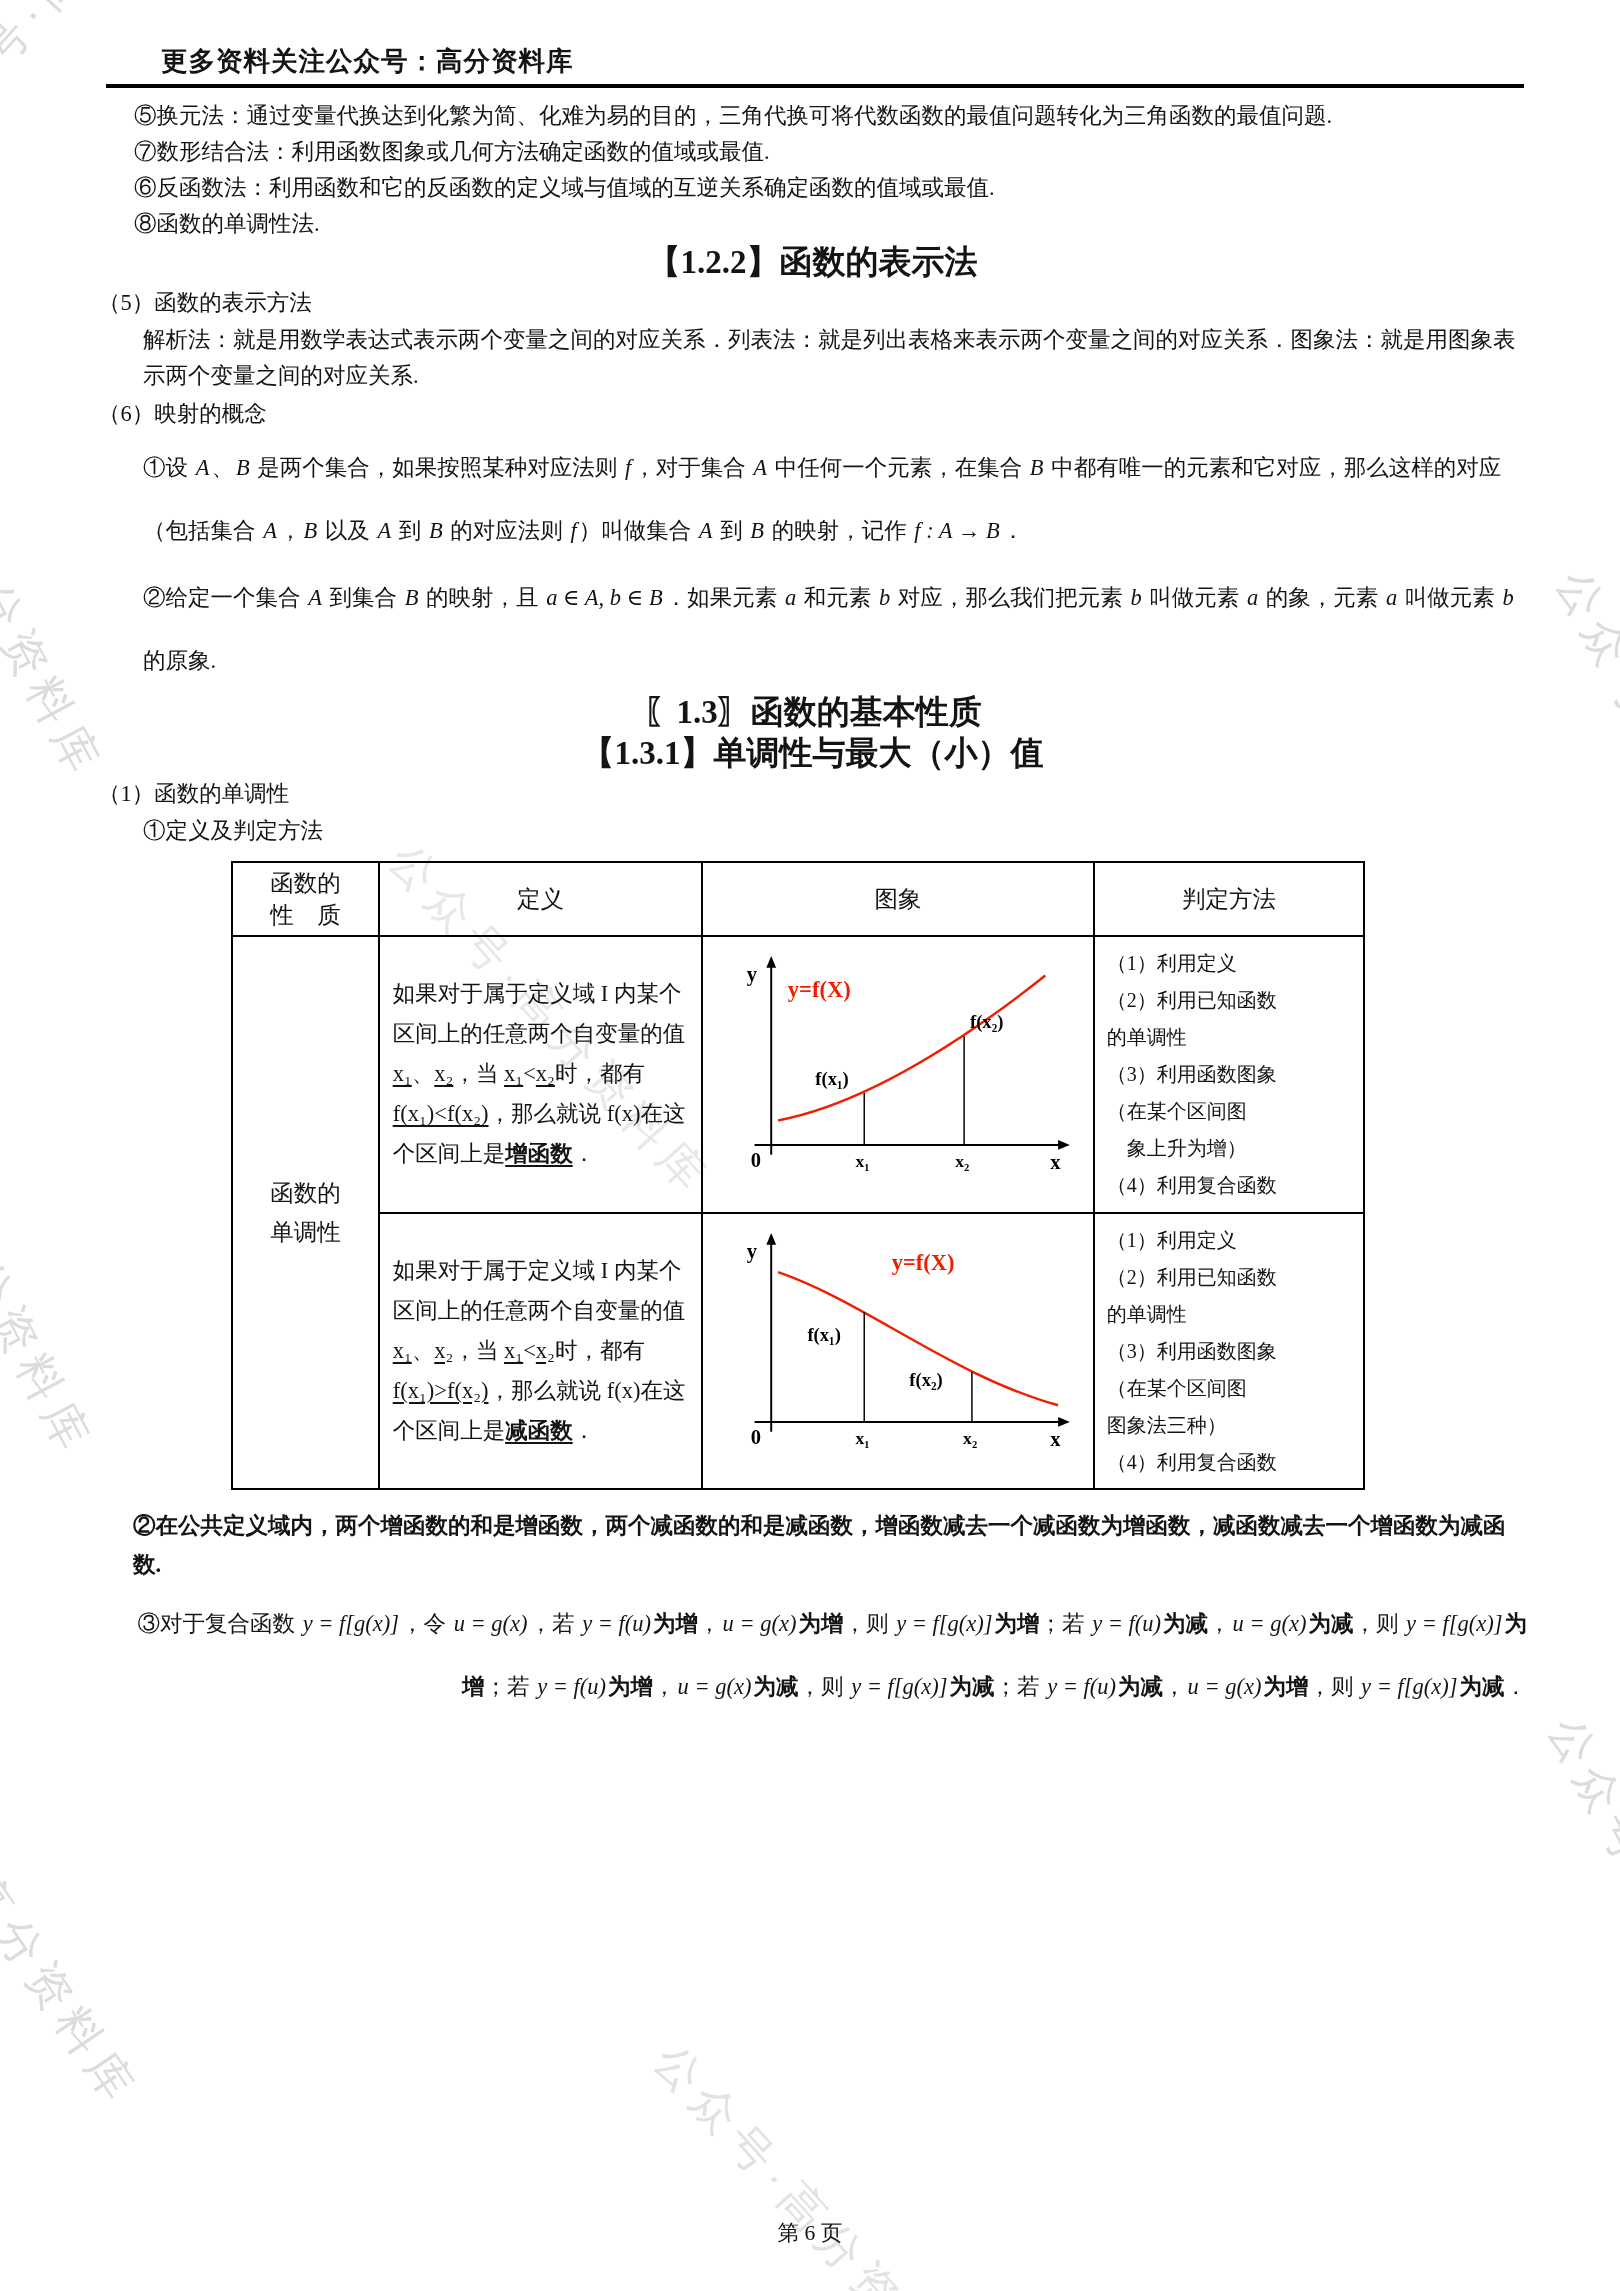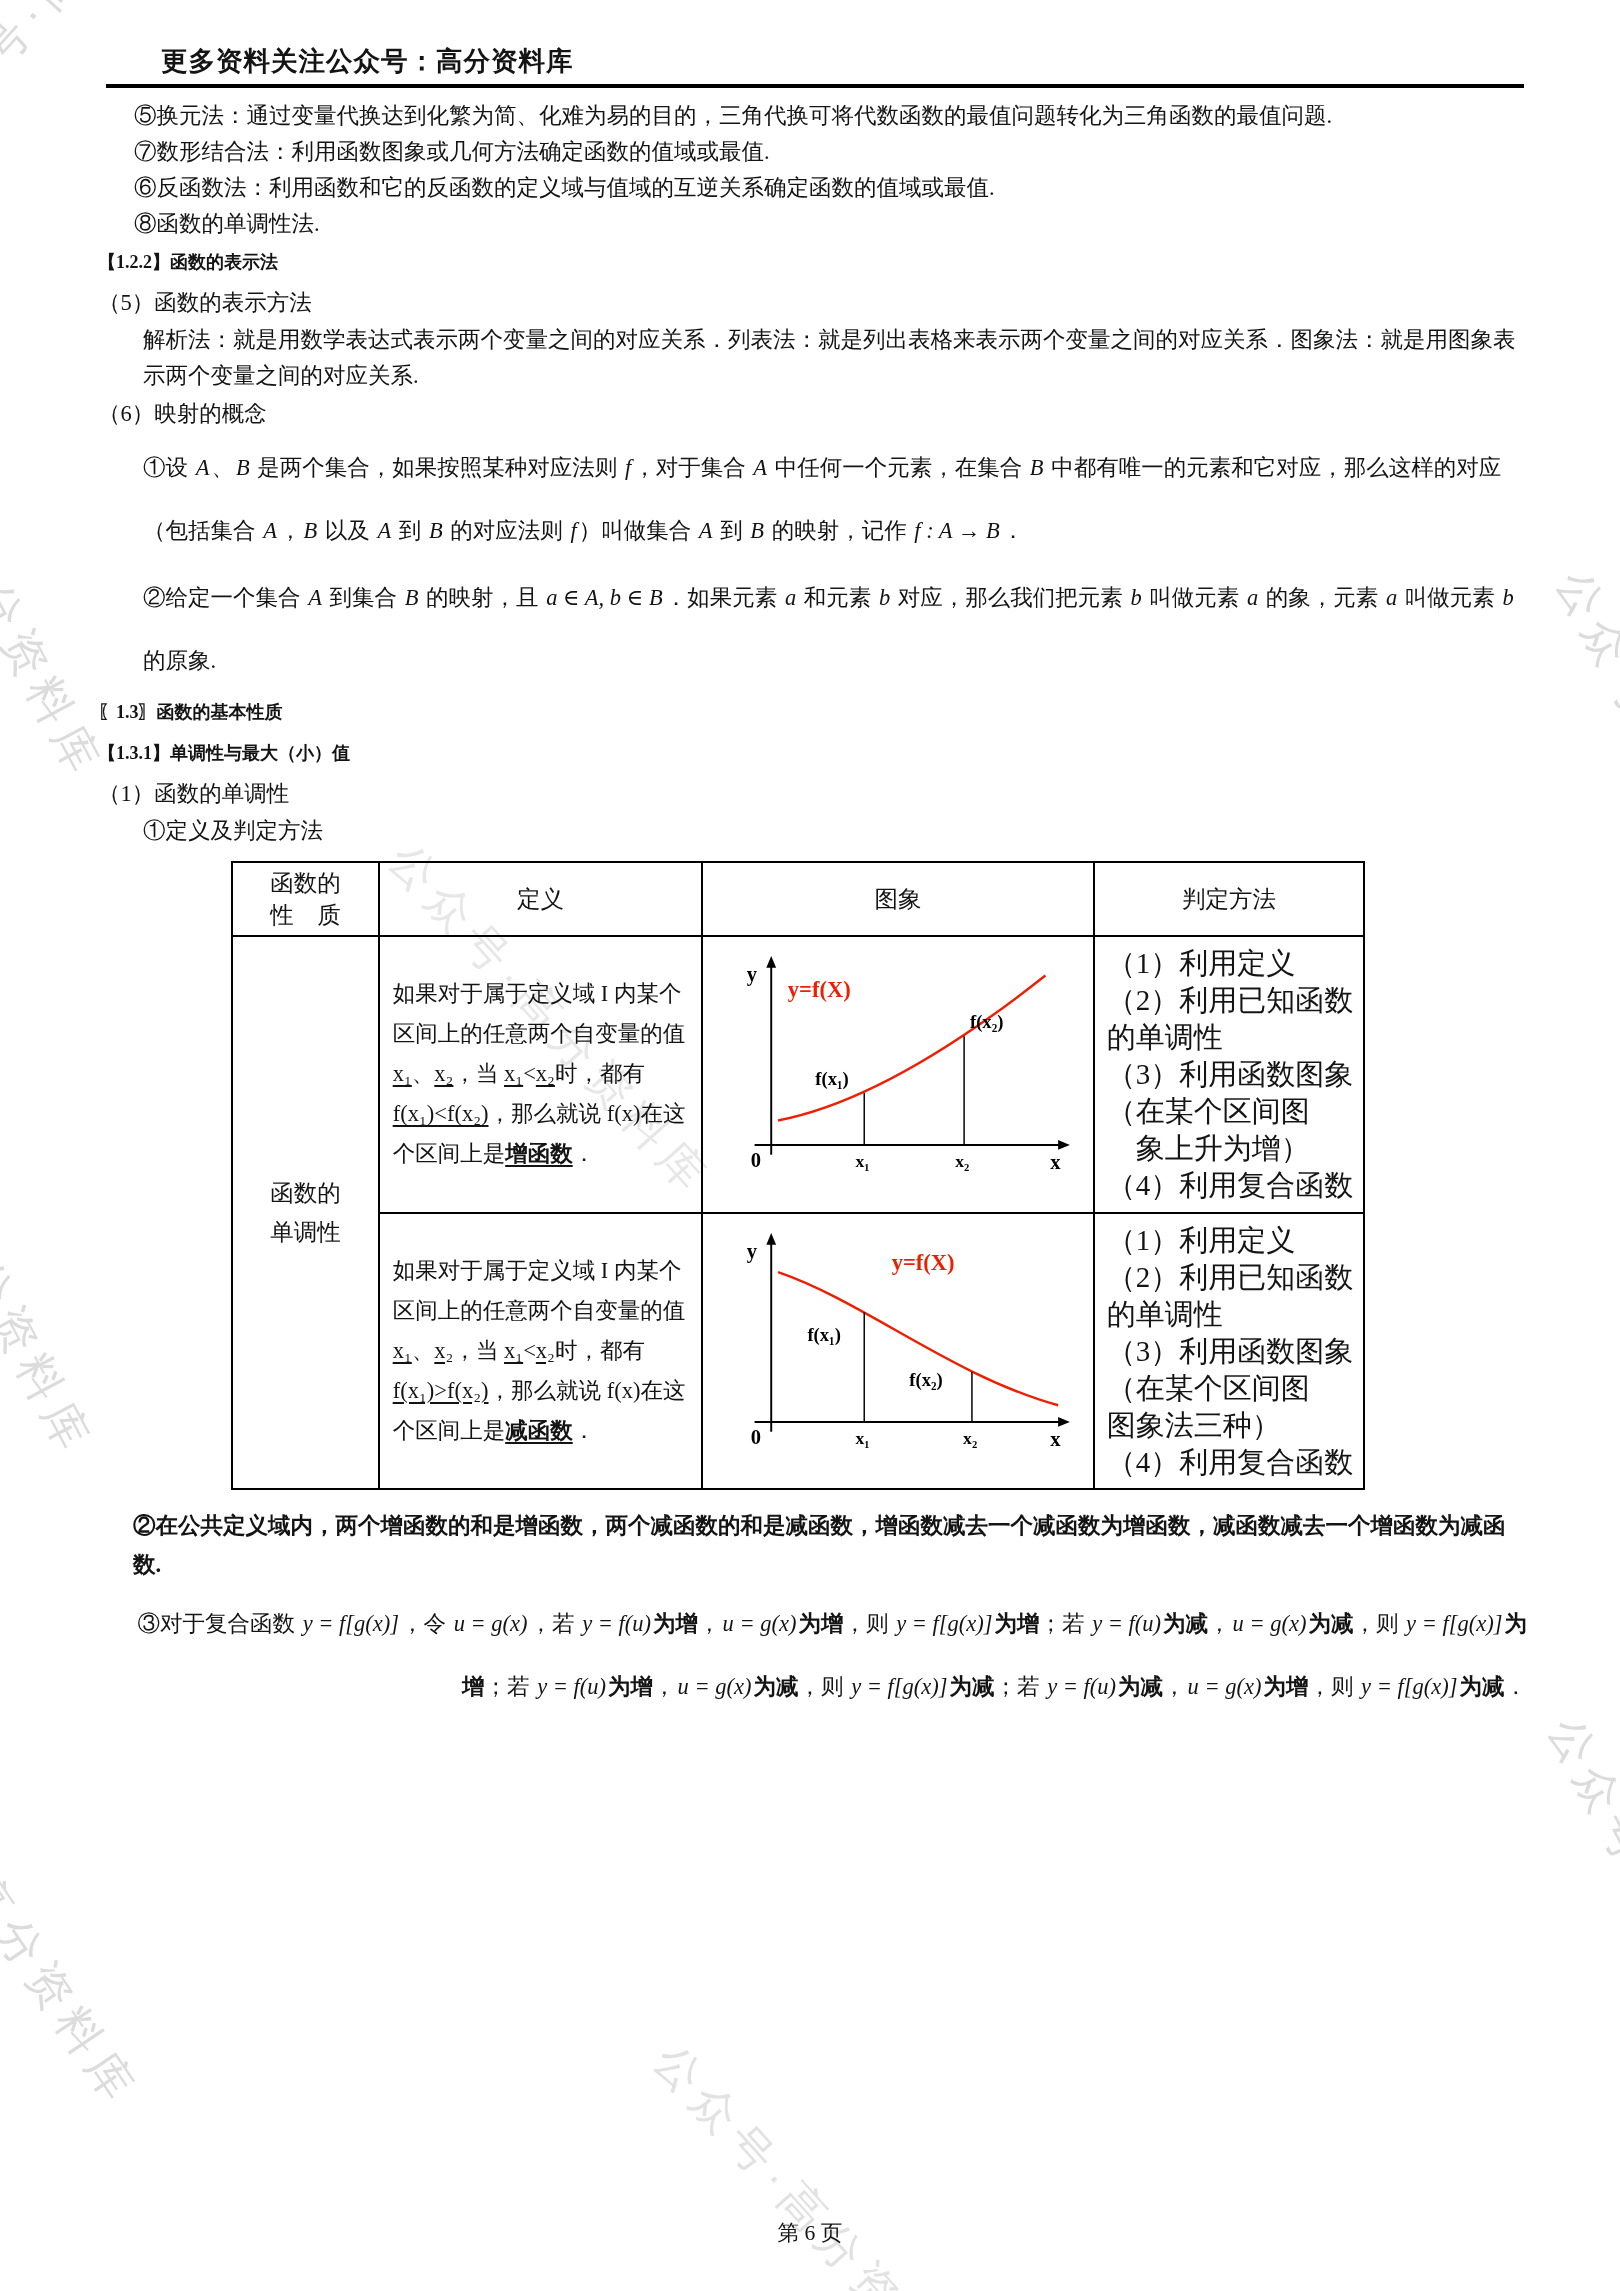--- a/index.html
+++ b/index.html
@@ -36,21 +36,21 @@
   
   .hdr{position:relative;z-index:1;padding:43px 96px 0 98px;margin-left:8px;}
   .hdr-title{font-weight:700;font-size:26.5px;padding-left:55px;letter-spacing:1px;}
   .hdr-rule{height:3.9px;background:#000;margin-top:4.9px;}
 
   
   .main{position:relative;z-index:1;padding:9.8px 93px 0 98px;}
 
   .intro-item{padding-left:71px;text-indent:-35px;line-height:36px;}
 
-  .h-center{font-weight:700;font-size:18px;line-height:41px;}
+  .h-center{text-align:center;font-weight:700;font-size:33px;line-height:41px;}
 
   .sec-label{line-height:39px;}
   .p1{padding-left:45px;line-height:36px;}
   .math-para{padding-left:45px;line-height:63px;margin-top:3.9px;}
 
   .m{font-style:italic;padding:0 2px;font-family:"Liberation Serif","DejaVu Serif",serif;}
   .u{text-decoration:underline;text-underline-offset:3.9px;}
   .bu{font-weight:700;text-decoration:underline;text-underline-offset:3.9px;}
   .b{font-weight:700;}
 
@@ -61,21 +61,21 @@
     width:1132px;
     margin:11.8px 0 0 133px;
     background:transparent;
   }
   .mono th,.mono td{border:2px solid #000;background:transparent;}
   .mono th{font-weight:400;font-size:23.5px;}
   .hdr-row{height:74px;}
   .row-label{text-align:center;font-size:23.5px;line-height:39px;vertical-align:middle;}
   .cell-def{padding:7.8px 12.7px;line-height:40px;font-size:22.5px;vertical-align:middle;}
   .cell-graph{text-align:center;vertical-align:middle;padding:5.9px 2px;}
-  .cell-methods{padding:7.8px 5.9px 7.8px 11.8px;line-height:37px;font-size:29px;vertical-align:middle;}
+  .cell-methods{padding:7.8px 5.9px 7.8px 11.8px;line-height:37px;font-size:20px;vertical-align:middle;}
 
   
   .axis{font-weight:700;font-size:21px;font-family:"Liberation Serif","DejaVu Serif",serif;}
   .flabel{font-weight:700;font-size:19px;font-family:"Liberation Serif","DejaVu Serif",serif;}
   .sub{font-weight:700;font-size:18px;font-family:"Liberation Serif","DejaVu Serif",serif;}
   .ftitle{font-weight:700;font-size:23px;font-family:"Liberation Serif","DejaVu Serif",serif;}
 
   
   .post-bold{font-weight:700;padding-left:35px;line-height:39px;margin-top:15.7px;}
   .post-compound{padding-left:35px;line-height:63px;margin-top:7.8px;text-align:right;}

